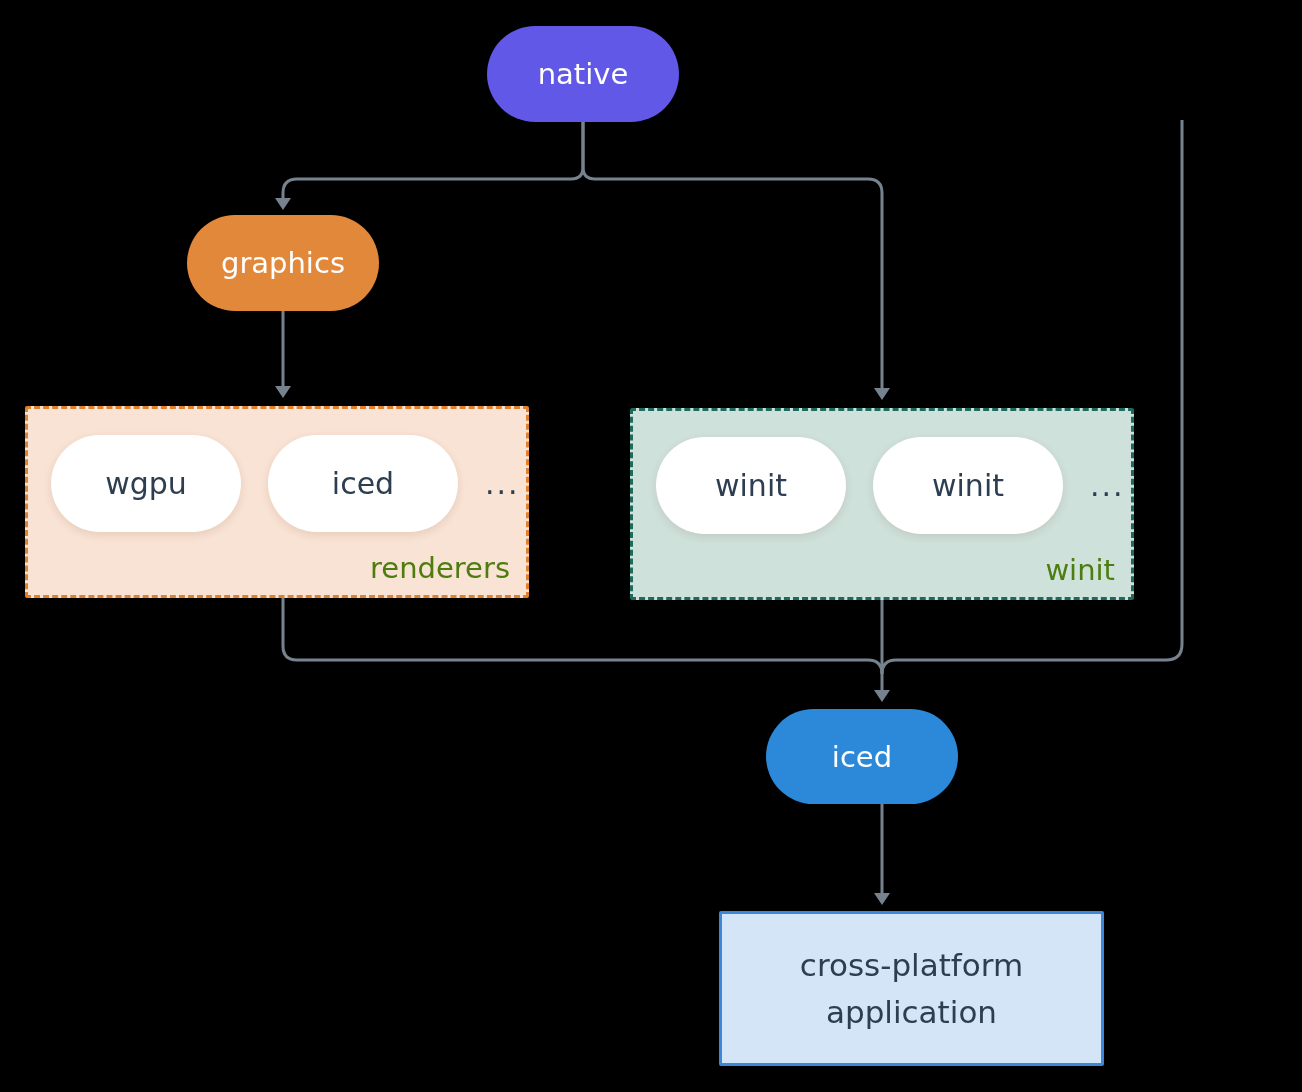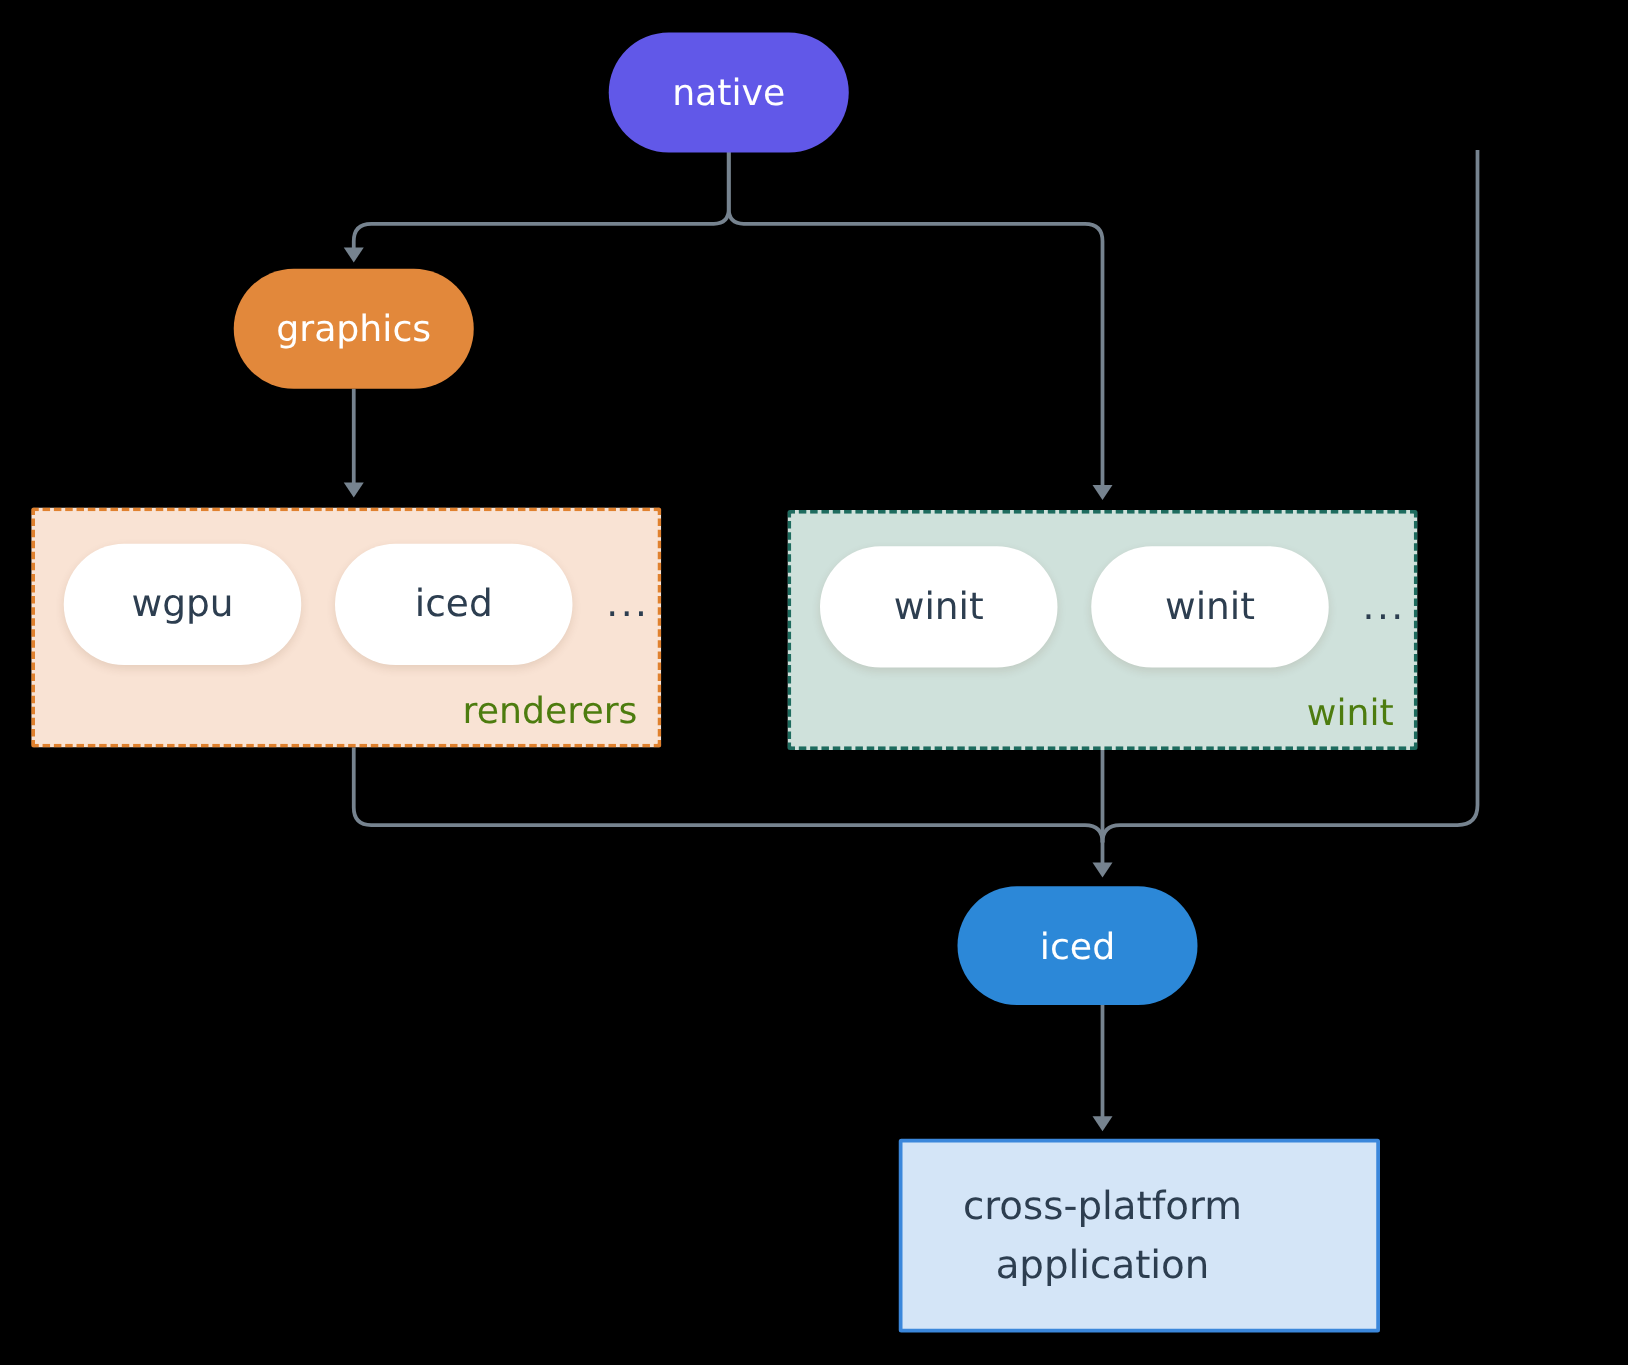--- a/index.html
+++ b/index.html
@@ -98,21 +98,21 @@
   .app-box {
     position: absolute;
     z-index: 2;
     left: 719px; top: 911px;
     width: 319px; height: 149px;
     background: #D4E5F7;
     border: 3px solid #3B87DB;
     border-radius: 2px;
     display: flex;
     align-items: center;
-    justify-content: flex-start;
+    justify-content: center;
     text-align: center;
     font-size: 31px;
     line-height: 1.5;
     color: #2D3E50;
     padding: 0 30px;
     box-sizing: content-box;
   }
   .app-box .app-label { width: 260px; }
 </style>
 </head>

